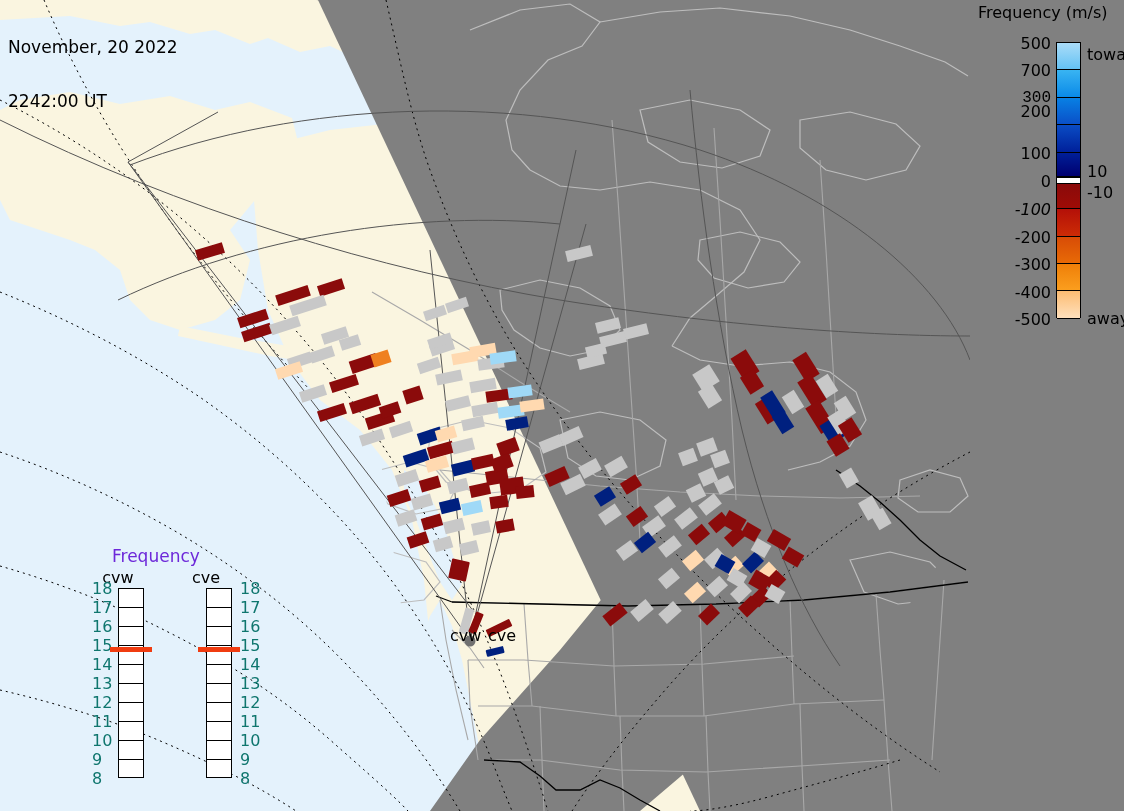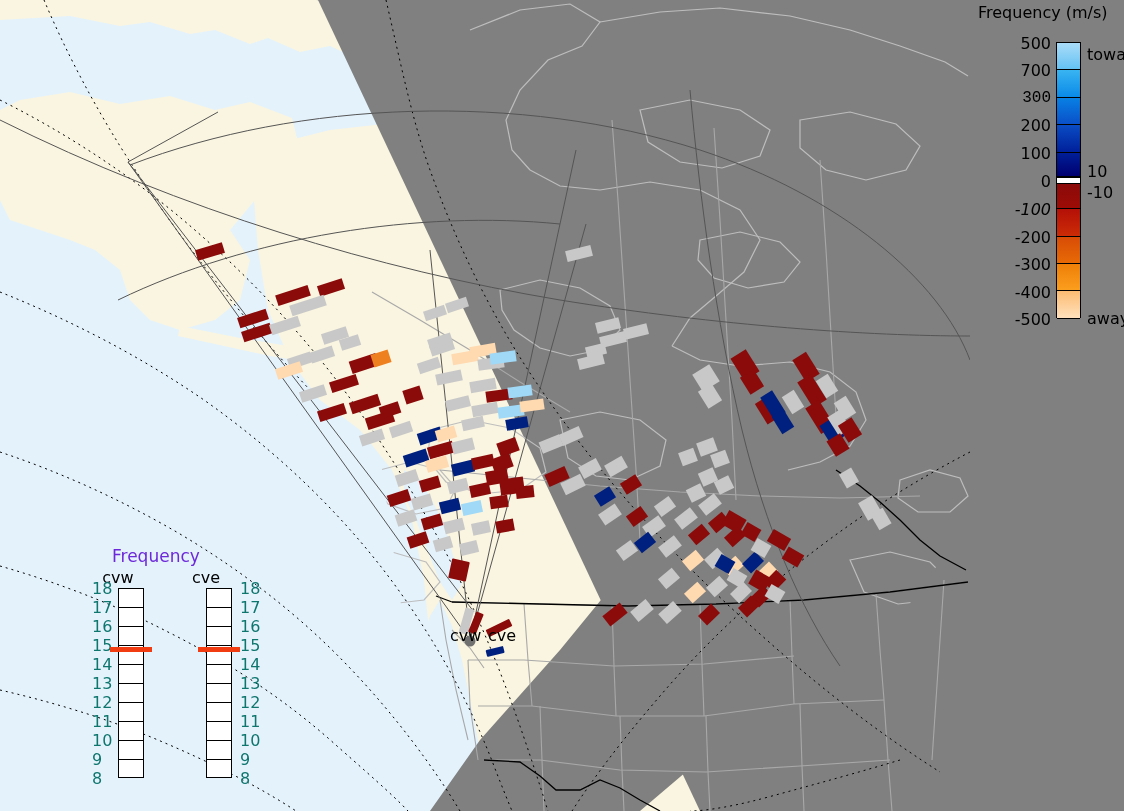--- a/index.html
+++ b/index.html
@@ -478,20 +478,24 @@
 
           <rect x="462" y="608" width="9" height="26" rx="1" transform="rotate(16 466 621)" fill="#c8c8c8"></rect>
           <rect x="472" y="612" width="8" height="22" rx="1" transform="rotate(22 476 623)" fill="#8b0b0b"></rect>
           <rect x="486" y="624" width="26" height="8" rx="1" transform="rotate(-26 499 628)" fill="#8b0b0b"></rect>
           <rect x="486" y="648" width="18" height="7" rx="1" transform="rotate(-14 495 651)" fill="#00207f"></rect>
           <rect x="450" y="560" width="18" height="20" rx="1" transform="rotate(12 459 570)" fill="#8b0b0b"></rect>
         </g>
       </g>
     </svg>
 
+    <div id="timestamp">
+      <div>November, 20 2022</div>
+      <div>2242:00 UT</div>
+    </div>
 
     <div class="site-label" style="left:450px; top:626px;">cvw</div>
     <div class="site-label" style="left:488px; top:626px;">cve</div>
 
     <div id="freq-legend">
       <div id="freq-title">Frequency</div>
       <div class="freq-col" id="freq-col-0" style="left:30px;">
         <div class="freq-name">cvw</div>
         <div class="freq-box">
             <div class="freq-seg" style="height: 19px;"></div>
@@ -558,21 +562,21 @@
         <div class="cb-seg" style="height: 24.7041px; background: linear-gradient(rgb(0, 31, 152), rgb(0, 0, 112));"></div>
         <div class="cb-gap" style="height: 7px;"></div>
         <div class="cb-seg" style="height: 24.7041px; background: linear-gradient(rgb(138, 10, 10), rgb(158, 12, 6));"></div>
         <div class="cb-seg" style="height: 27.449px; background: linear-gradient(rgb(180, 16, 8), rgb(204, 44, 6));"></div>
         <div class="cb-seg" style="height: 27.449px; background: linear-gradient(rgb(216, 76, 6), rgb(232, 106, 6));"></div>
         <div class="cb-seg" style="height: 27.449px; background: linear-gradient(rgb(239, 127, 8), rgb(251, 158, 30));"></div>
         <div class="cb-seg" style="height: 27.449px; background: linear-gradient(rgb(252, 188, 114), rgb(255, 224, 188));"></div>
         <div class="cb-tick" style="top: 0px;">500</div>
         <div class="cb-tick" style="top: 27.449px;">700</div>
         <div class="cb-tick" style="top: 54.898px; font-family: Liberation Mono, monospace;">300</div>
-        <div class="cb-tick" style="top: 82px;">200</div>
+        <div class="cb-tick" style="top: 68px;">200</div>
         <div class="cb-tick" style="top: 109.796px;">100</div>
         <div class="cb-tick" style="top: 138px;">0</div>
         <div class="cb-tick" style="top: 166.204px; font-style: italic;">-100</div>
         <div class="cb-tick" style="top: 193.653px;">-200</div>
         <div class="cb-tick" style="top: 221.102px;">-300</div>
         <div class="cb-tick" style="top: 248.551px;">-400</div>
         <div class="cb-tick" style="top: 276px;">-500</div>
         <div class="cb-side" style="top: 10.9796px;">toward</div>
         <div class="cb-side" style="top: 127.5px;">10</div>
         <div class="cb-side" style="top: 148.5px;">-10</div>

